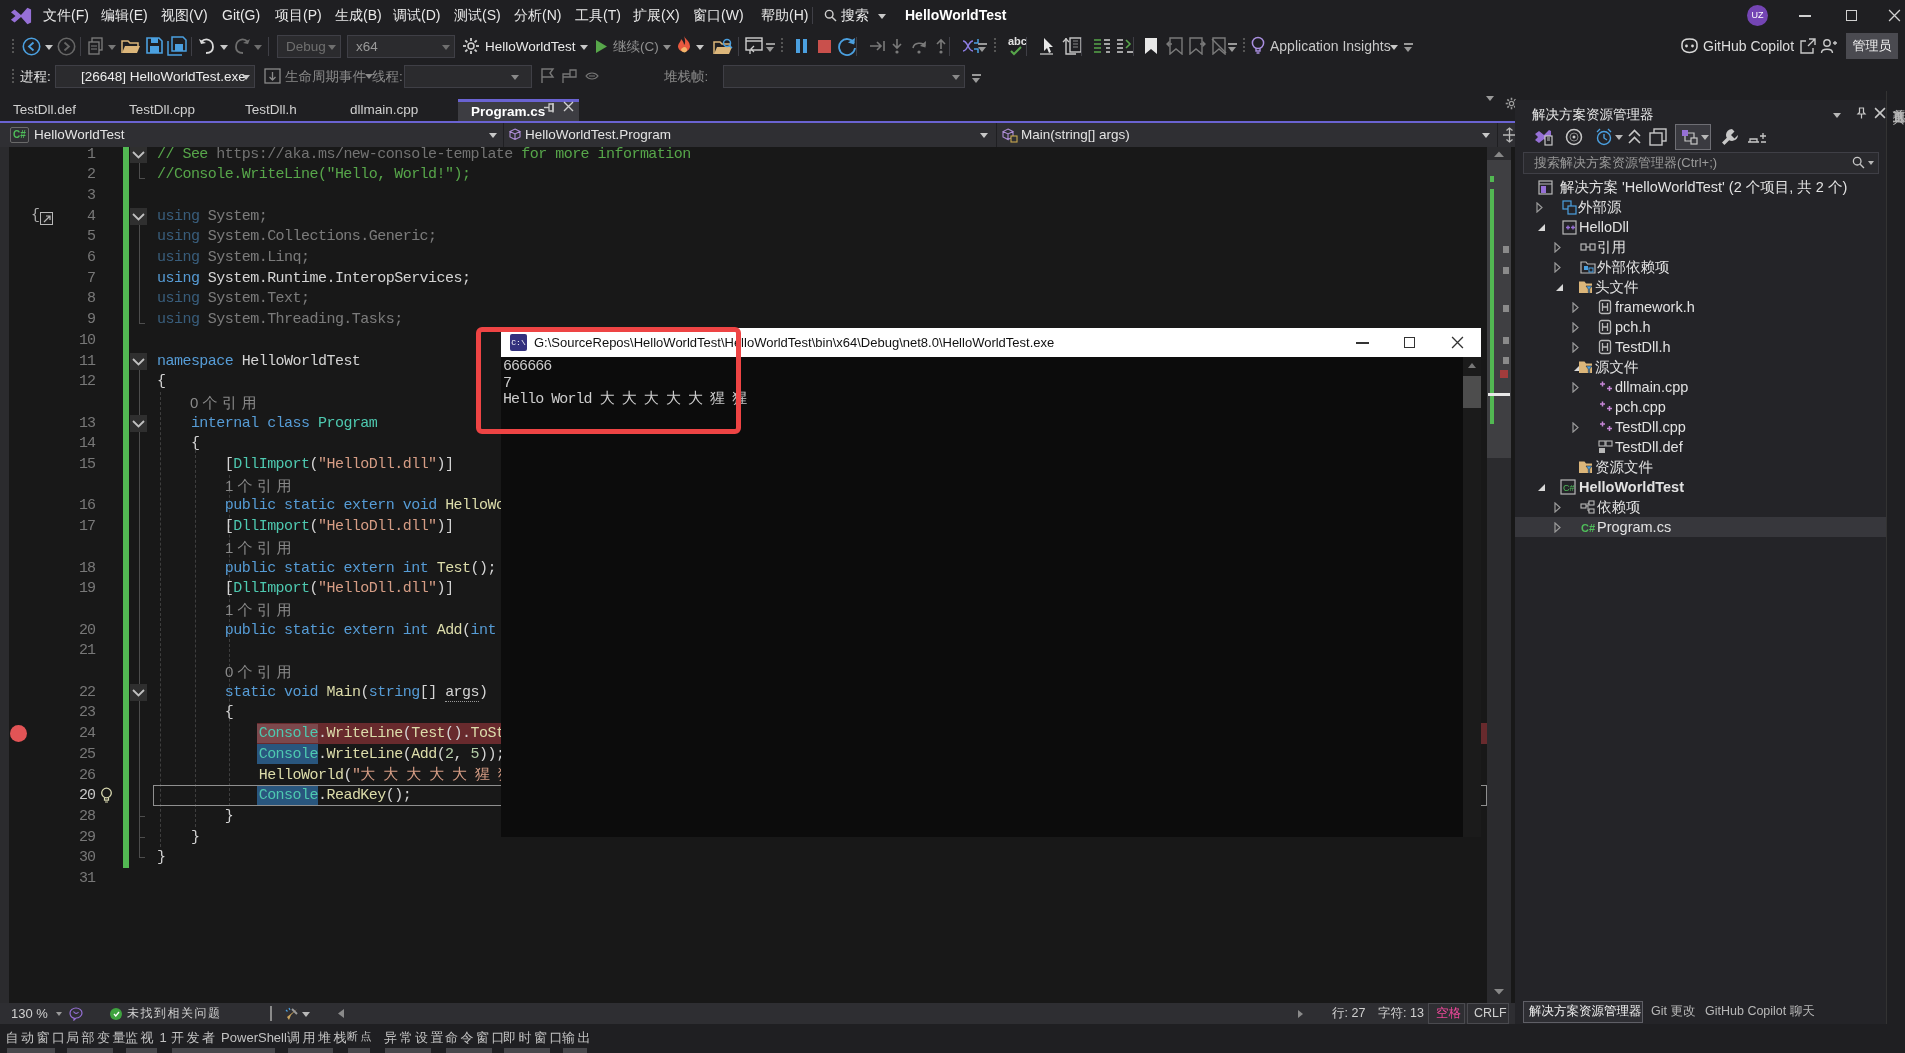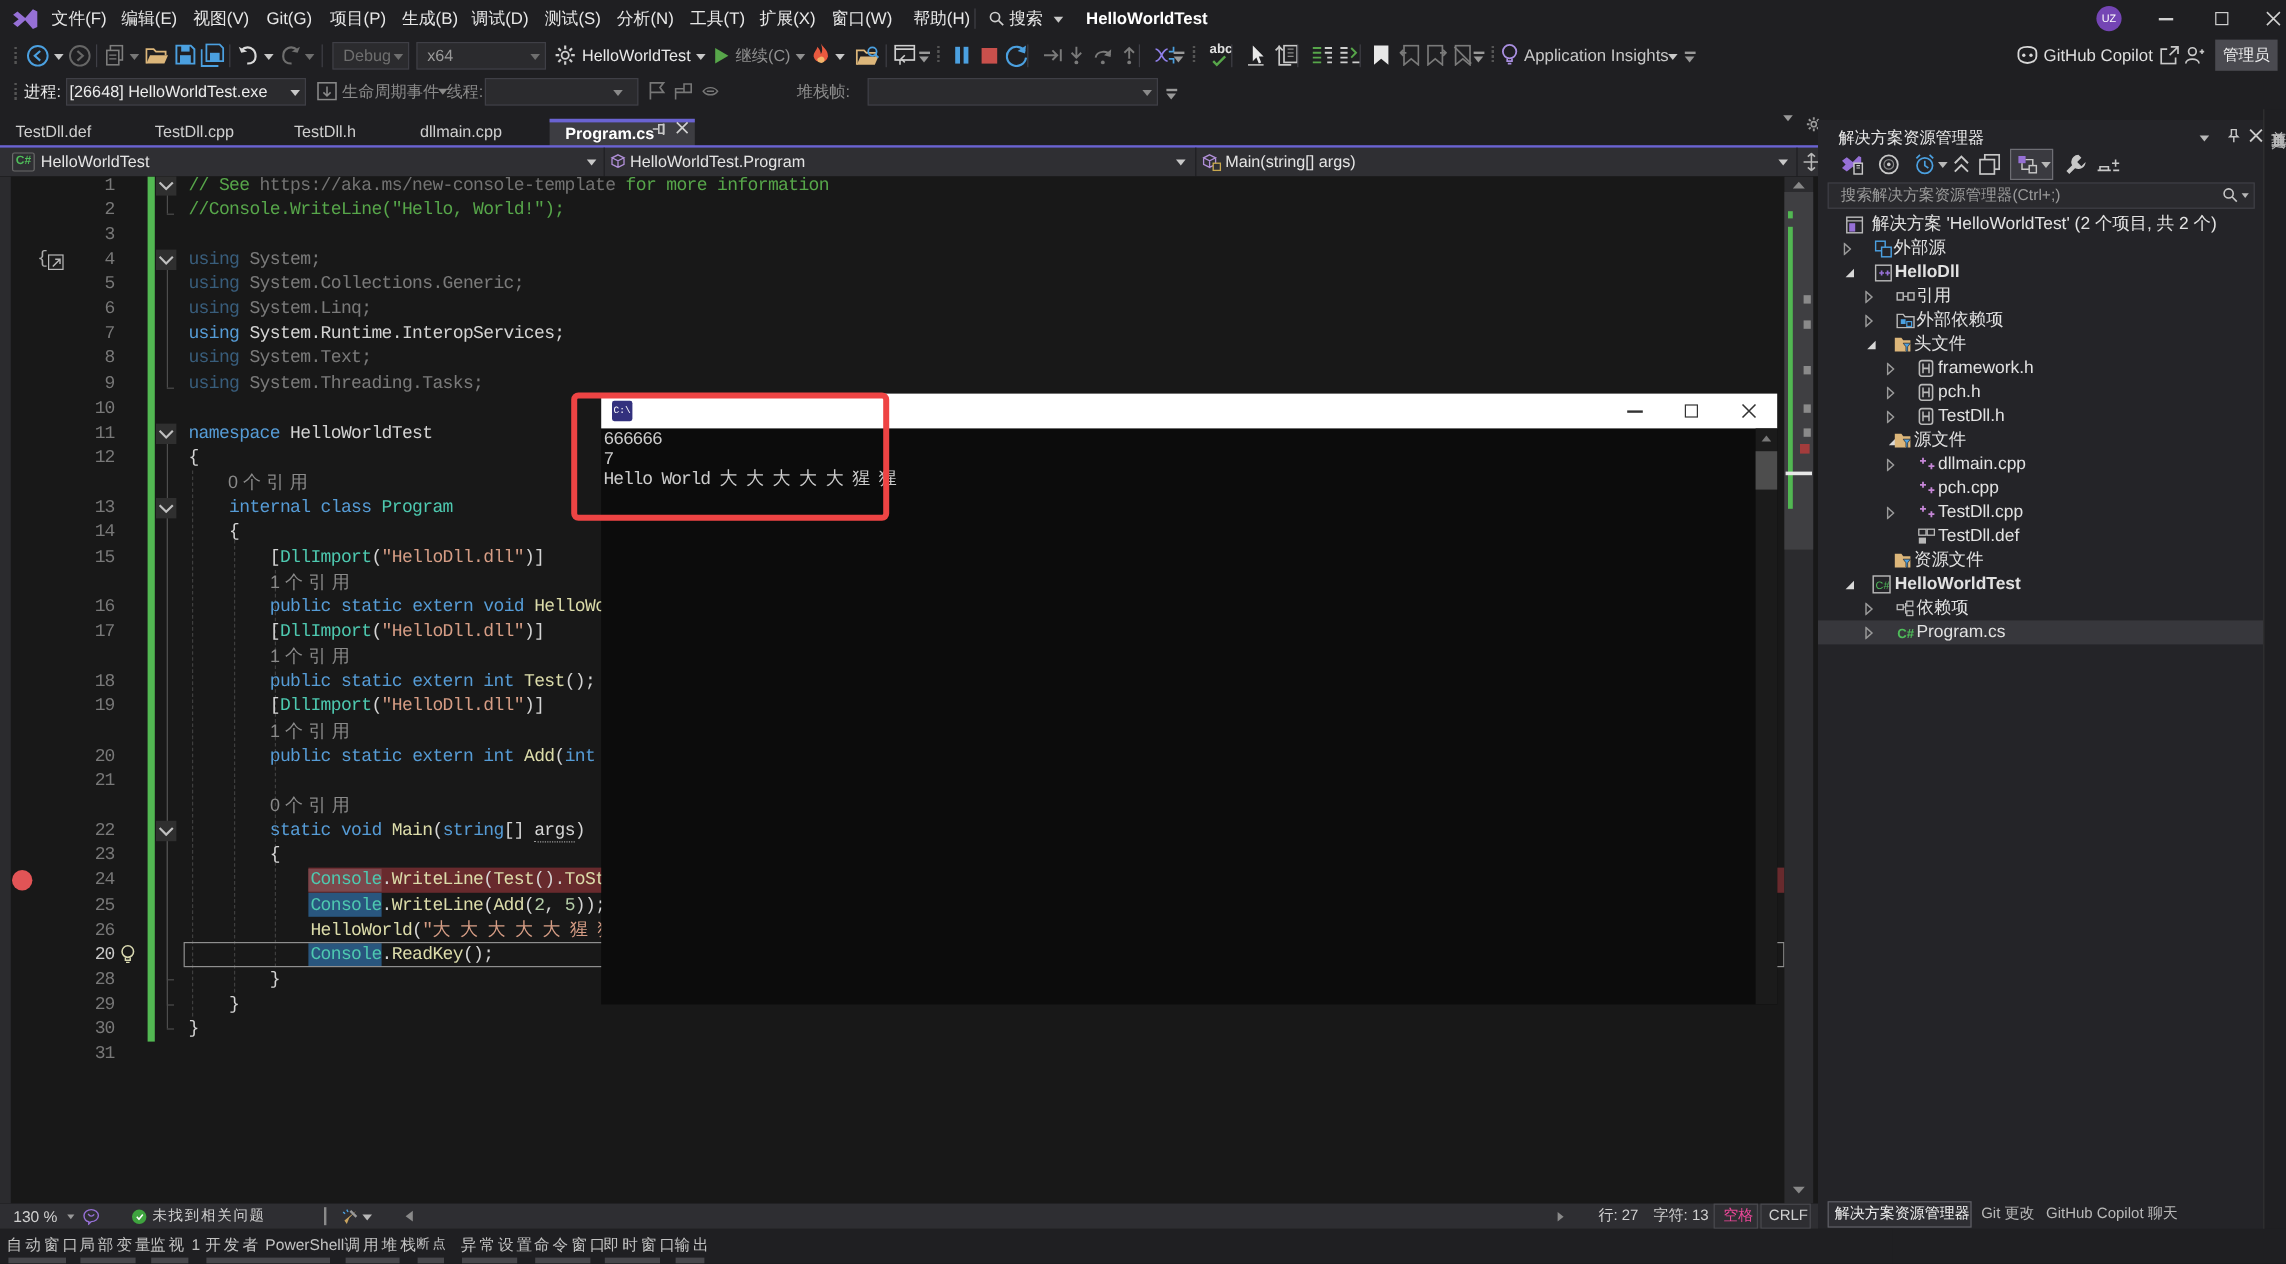--- a/index.html
+++ b/index.html
@@ -260,21 +260,21 @@
     <svg class="abs" style="left:1820px;top:7px" width="17" height="16" viewBox="0 0 17 16">
         <circle cx="7" cy="5" r="3.2" fill="none" stroke="#c8c8c8" stroke-width="1.4"></circle>
         <path d="M1.5 15 C1.5 10 12.5 10 12.5 15" fill="none" stroke="#c8c8c8" stroke-width="1.4"></path>
         <path d="M13 5 h4 M15 3 v4" stroke="#c8c8c8" stroke-width="1.3"></path>
       </svg>
     <div class="abs cj" style="left:1846px;top:2px;width:52px;height:26px;background:#4a4a50;color:#f0f0f0;font-size:13px;text-align:center;line-height:26px">管理员</div>
   </div>
   <div class="abs" id="toolbar2">
     <div class="abs" style="left:12px;top:7px;width:2px;height:16px;background:repeating-linear-gradient(#555 0 2px,transparent 2px 4px)"></div>
     <span class="t2txt cj" style="left:20px;color:#e6e6e6">进程:</span>
-    <div class="combo" style="left:55px;top:3px;width:200px;height:23px;line-height:21px"><span style="margin-left:2px">[26648] HelloWorldTest.exe</span><span class="carr" style="left:186px;top:9px"></span></div>
+    <div class="combo" style="left:55px;top:3px;width:200px;height:23px;line-height:21px"><span style="margin-left:25px">[26648] HelloWorldTest.exe</span><span class="carr" style="left:186px;top:9px"></span></div>
     <svg class="abs" style="left:264px;top:6px" width="17" height="16" viewBox="0 0 17 16">
         <rect x="1" y="1" width="15" height="14" fill="none" stroke="#8a8a8a" stroke-width="1.3"></rect>
         <path d="M8.5 4 v8 M5.5 9 l3 3 3-3" fill="none" stroke="#8a8a8a" stroke-width="1.3"></path>
       </svg>
     <span class="t2txt cj" style="left:285px;color:#8a8a8a">生命周期事件</span>
     <div class="carr" style="left:365px;top:12px;border-top-color:#8a8a8a"></div>
     <span class="t2txt cj" style="left:372px;color:#8a8a8a">线程:</span>
     <div class="combo" style="left:404px;top:3px;width:128px;height:23px">
         <span class="carr" style="left:106px;top:9px;border-top-color:#8a8a8a"></span>
       </div>
@@ -578,21 +578,21 @@
         <rect x="6" y="6" width="8" height="8" fill="#242428" stroke="#4ba0e0" stroke-width="1.2"></rect>
       </svg>
     <span class="abs" style="left:63px;top:97px;height:20px;line-height:20px;font-size:14.5px;color:#e2e2e2;font-weight:normal;white-space:pre"><span class="cj">外部源</span></span>
     <svg class="abs" style="left:22px;top:123px" width="9" height="9" viewBox="0 0 9 9">
         <path d="M8 1 V8 H1 Z" fill="#d8d8d8"></path>
       </svg>
     <svg class="abs" style="left:47px;top:120px" width="15" height="15" viewBox="0 0 15 15">
         <rect x="1" y="1" width="13" height="13" fill="none" stroke="#b8b8b8" stroke-width="1.2"></rect>
         <path d="M4 7.5 h4 M6 5.5 v4 M9 7.5 h4 M11 5.5 v4" stroke="#9670d6" stroke-width="1.4"></path>
       </svg>
-    <span class="abs" style="left:64px;top:117px;height:20px;line-height:20px;font-size:14.5px;color:#e2e2e2;font-weight:bold;white-space:pre">HelloDll</span>
+    <span class="abs" style="left:64px;top:117px;height:20px;line-height:20px;font-size:14.5px;color:#e2e2e2;font-weight:normal;white-space:pre">HelloDll</span>
     <svg class="abs" style="left:39px;top:142px" width="7" height="11" viewBox="0 0 7 11">
         <path d="M1 1 L6 5.5 L1 10 Z" fill="none" stroke="#9a9a9a" stroke-width="1.2"></path>
       </svg>
     <svg class="abs" style="left:65px;top:143px" width="16" height="8" viewBox="0 0 16 8">
         <rect x="1" y="1" width="5" height="6" fill="none" stroke="#b8b8b8" stroke-width="1.2"></rect>
         <rect x="10" y="1" width="5" height="6" fill="none" stroke="#b8b8b8" stroke-width="1.2"></rect>
         <path d="M6 4 h4" stroke="#b8b8b8" stroke-width="1.2"></path>
       </svg>
     <span class="abs" style="left:82px;top:137px;height:20px;line-height:20px;font-size:14.5px;color:#e2e2e2;font-weight:normal;white-space:pre"><span class="cj">引用</span></span>
     <svg class="abs" style="left:39px;top:162px" width="7" height="11" viewBox="0 0 7 11">
@@ -725,20 +725,21 @@
     <div class="abs" style="left:288px;top:24px;width:45px;height:5px;background:#47474b"></div>
     <div class="abs" style="left:348px;top:24px;width:22px;height:5px;background:#47474b"></div>
     <div class="abs" style="left:385px;top:24px;width:46px;height:5px;background:#47474b"></div>
     <div class="abs" style="left:446px;top:24px;width:46px;height:5px;background:#47474b"></div>
     <div class="abs" style="left:504px;top:24px;width:46px;height:5px;background:#47474b"></div>
     <div class="abs" style="left:563px;top:24px;width:24px;height:5px;background:#47474b"></div>
   </div>
   <div class="abs" id="conwin">
     <div class="abs" id="contitle">
       <div class="abs" style="left:9px;top:6px;width:17px;height:17px;background:#33317e;border-radius:2px;color:#fff;font-size:8px;line-height:17px;text-align:center;font-family:'Liberation Mono',monospace">C:\</div>
+      <span class="abs" style="left:33px;top:0;line-height:29px">G:\SourceRepos\HelloWorldTest\HelloWorldTest\bin\x64\Debug\net8.0\HelloWorldTest.exe</span>
       <div class="abs" style="left:855px;top:14px;width:13px;height:1.5px;background:#333"></div>
       <div class="abs" style="left:903px;top:9px;width:11px;height:11px;border:1.2px solid #333"></div>
       <svg class="abs" style="left:950px;top:8px" width="13" height="13" viewBox="0 0 12 12">
           <path d="M1 1 L11 11 M11 1 L1 11" stroke="#333" stroke-width="1.2"></path>
         </svg>
     </div>
     <div class="conrow" style="top:30px">666666</div>
     <div class="conrow" style="top:46.5px">7</div>
     <div class="conrow" style="top:63px">Hello World <span class="cjc">大大大大大猩猩</span></div>
     <div class="abs" style="left:962px;top:29px;width:18px;height:480px;background:#1b1b1b"></div>

